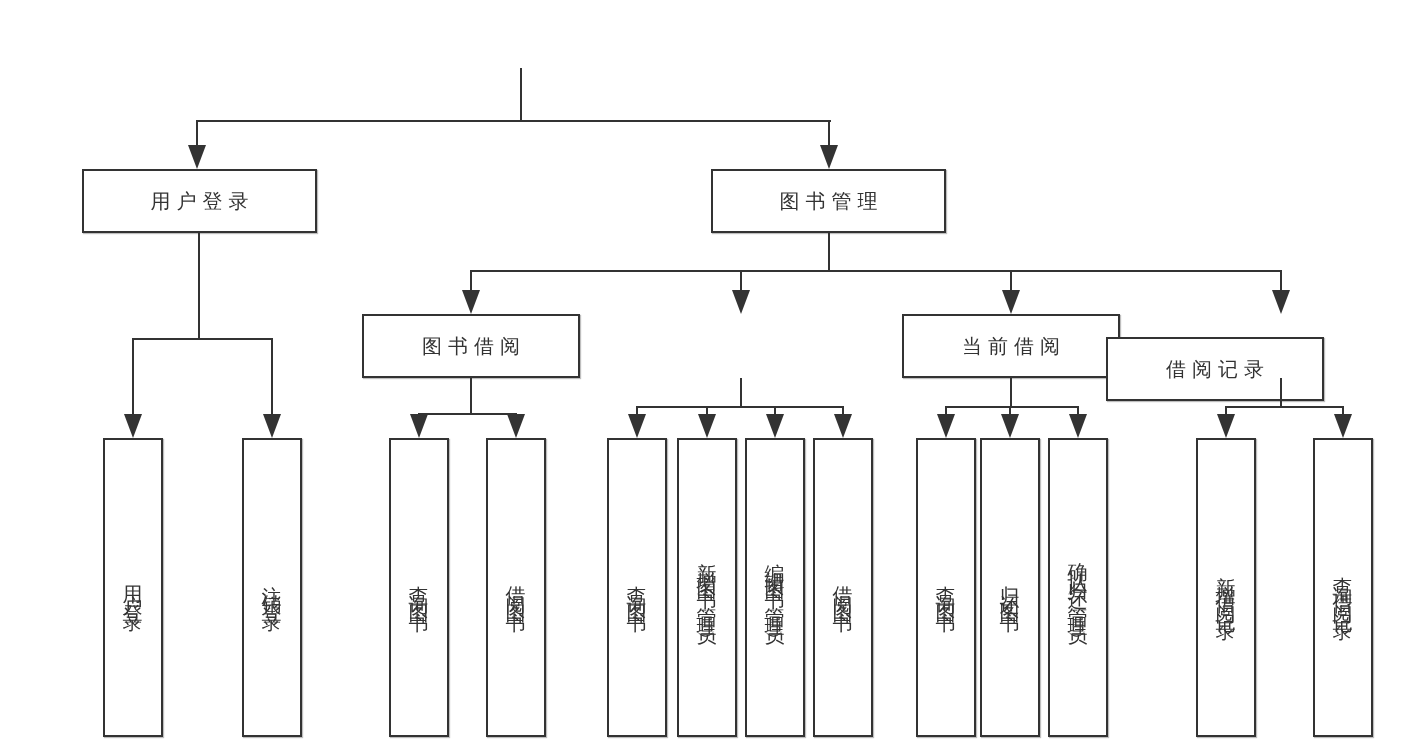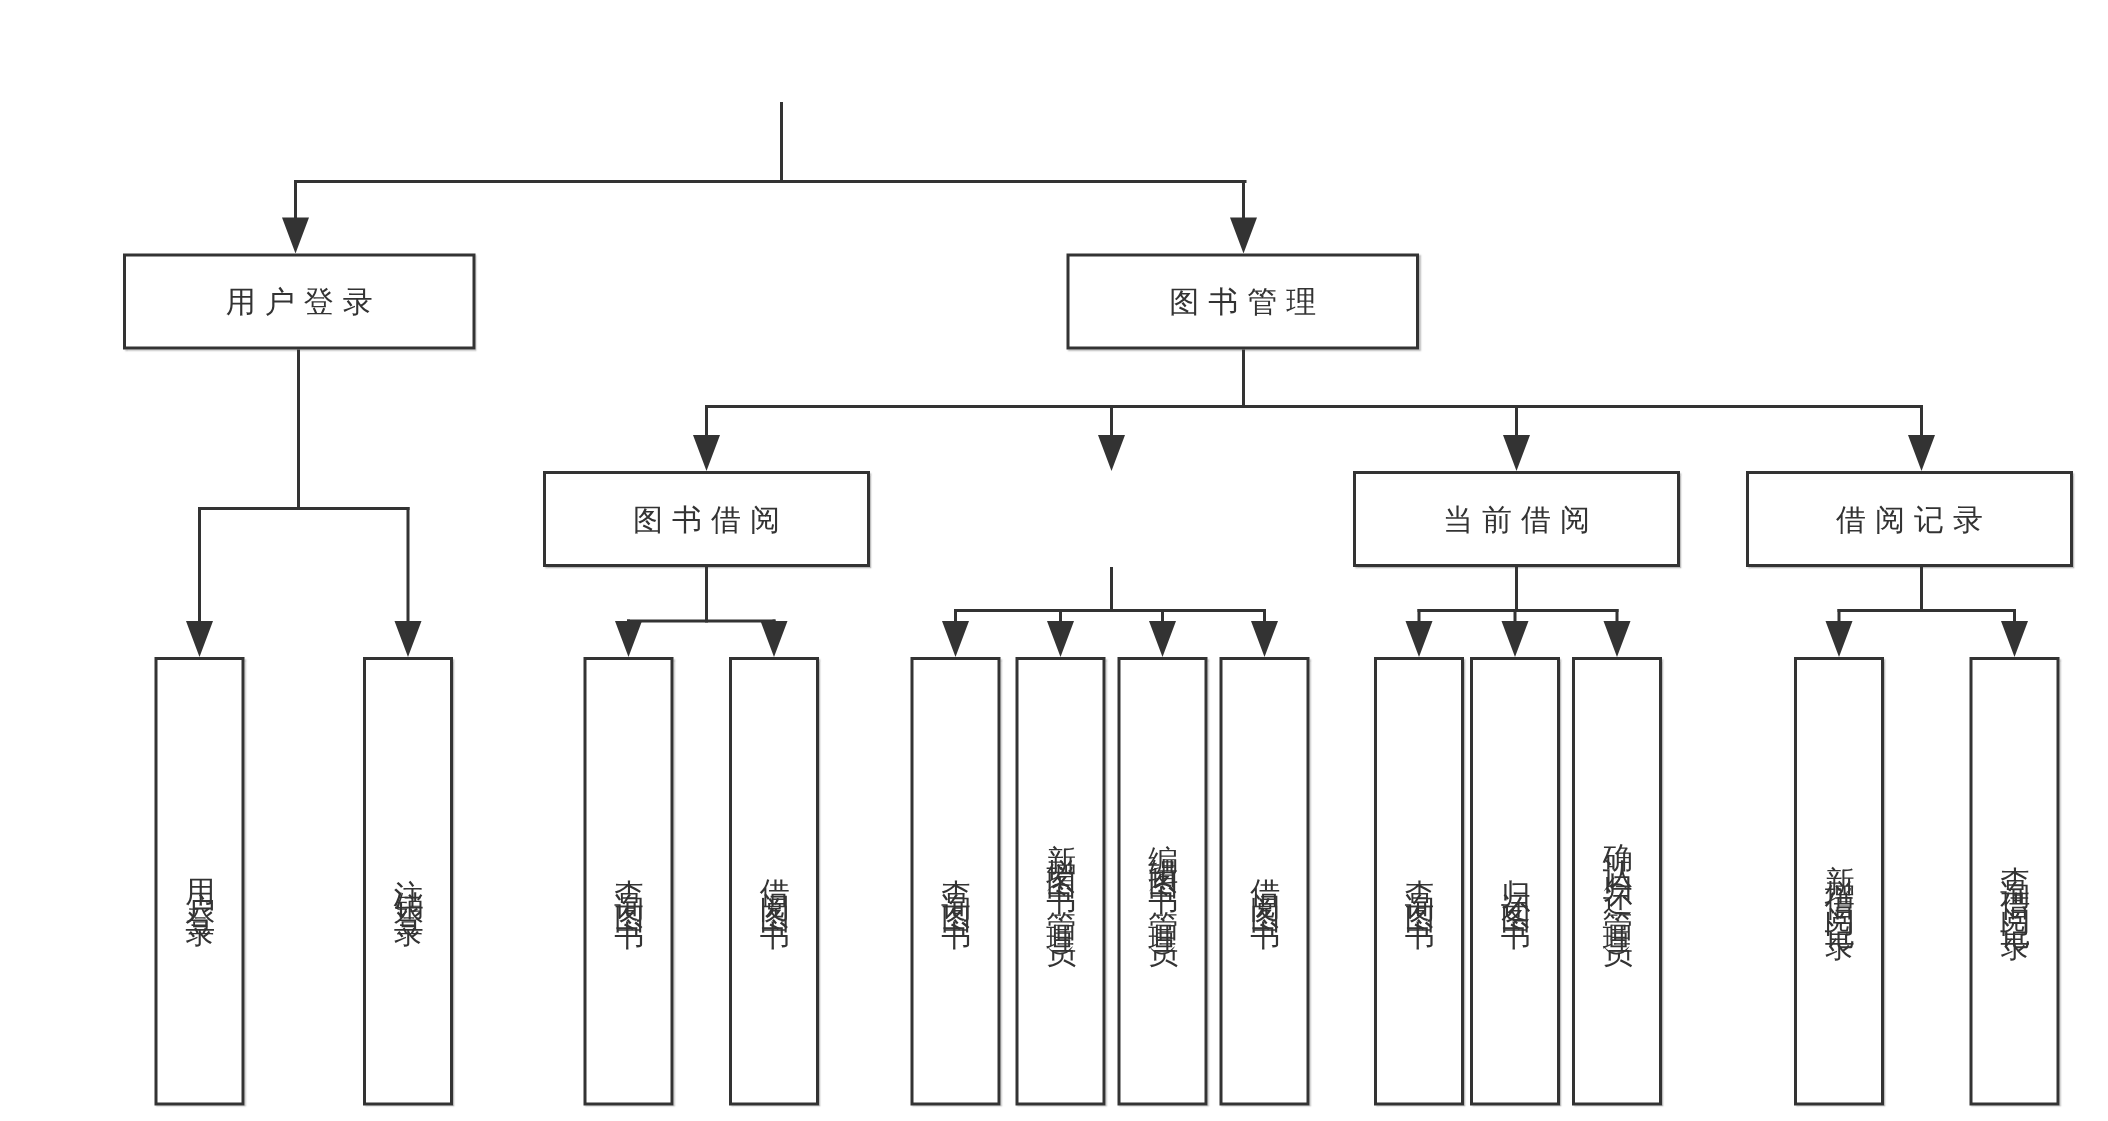--- a/index.html
+++ b/index.html
@@ -36,21 +36,21 @@
     text-indent: 6px;
     white-space: nowrap;
   }
   .root  { left: 21px;   top: 13px;  width: 1000px; height: 55px; }
   .lv2-a { left: 82px;   top: 169px; width: 235px;  height: 64px; }
   .lv2-b { left: 711px;  top: 169px; width: 235px;  height: 64px; }
   .lv3   { top: 314px; width: 218px; height: 64px; }
   .lv3-a { left: 362px; }
   .lv3-b { left: 632px; }
   .lv3-c { left: 902px; }
-  .lv3-d { left: 1164px; }
+  .lv3-d { left: 1106px; margin-top: 23px; }
 
   
   .leaf {
     position: absolute;
     top: 438px;
     width: 60px;
     height: 299px;
     background: var(--box_bg);
     border: 2px solid var(--line);
     box-shadow: 1px 1px 1px rgba(110,110,110,0.45);

